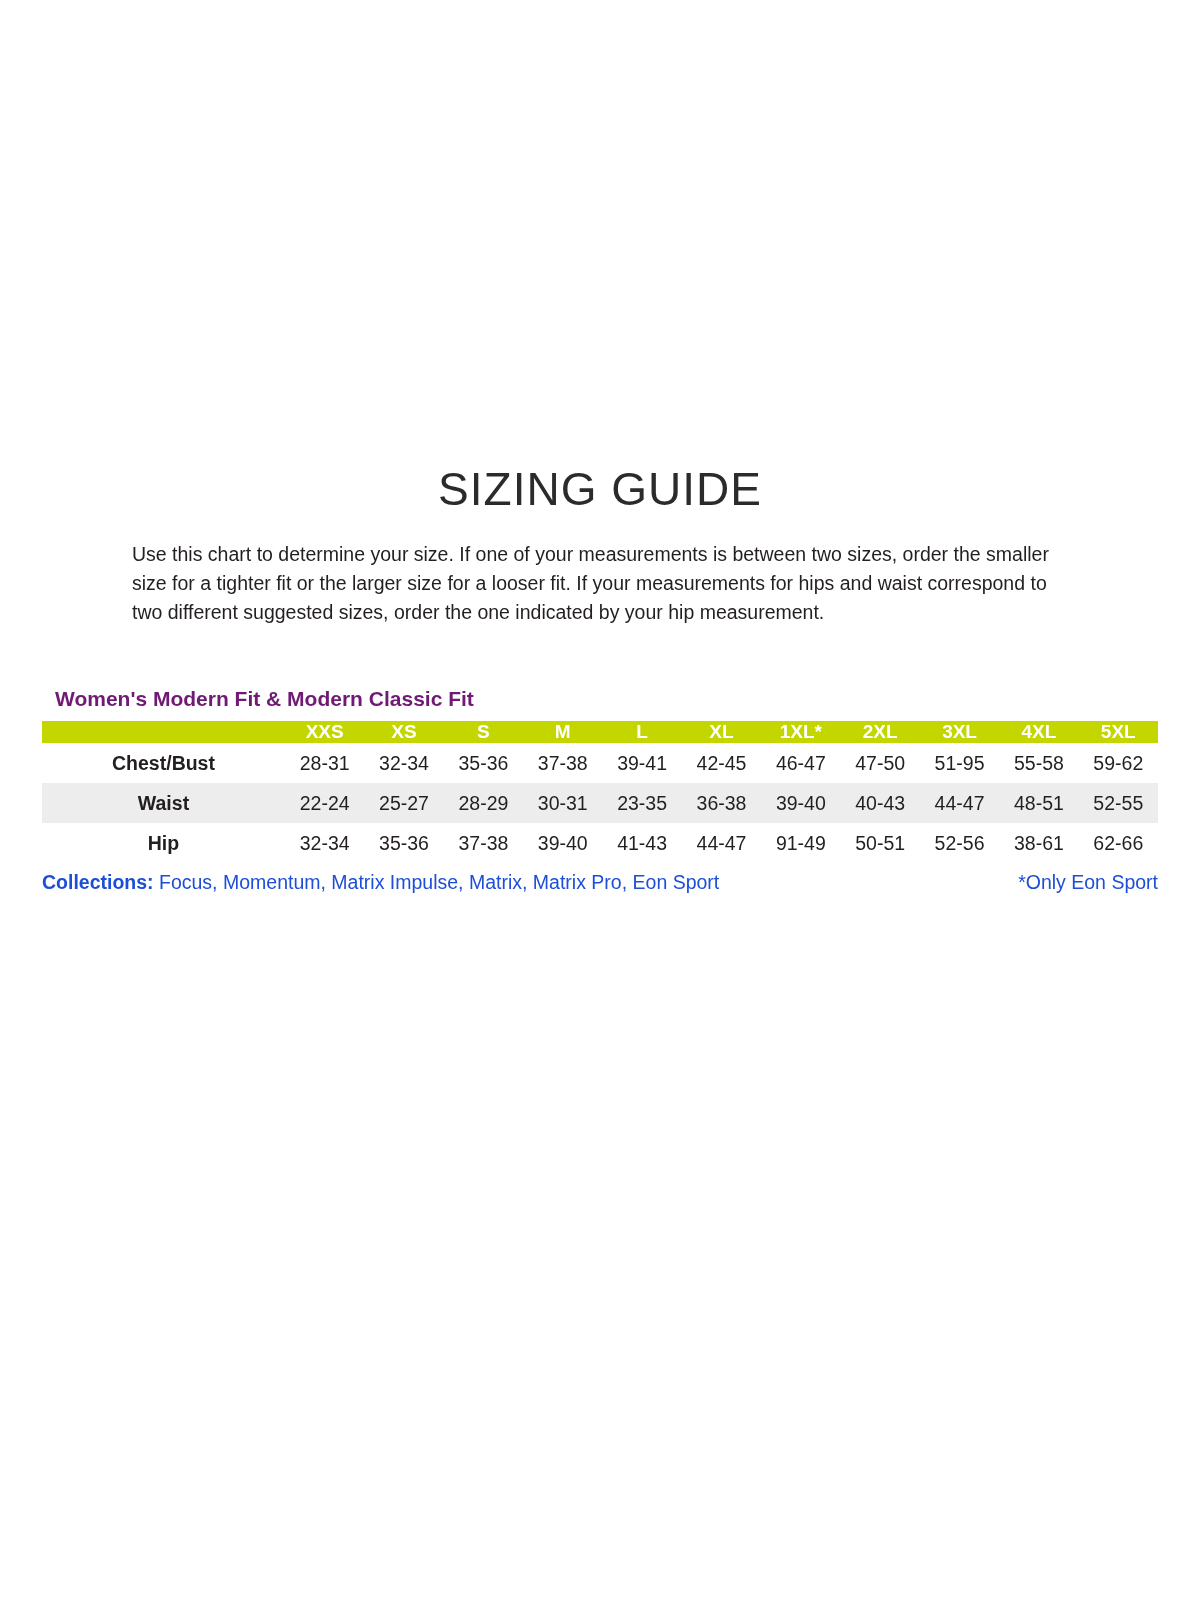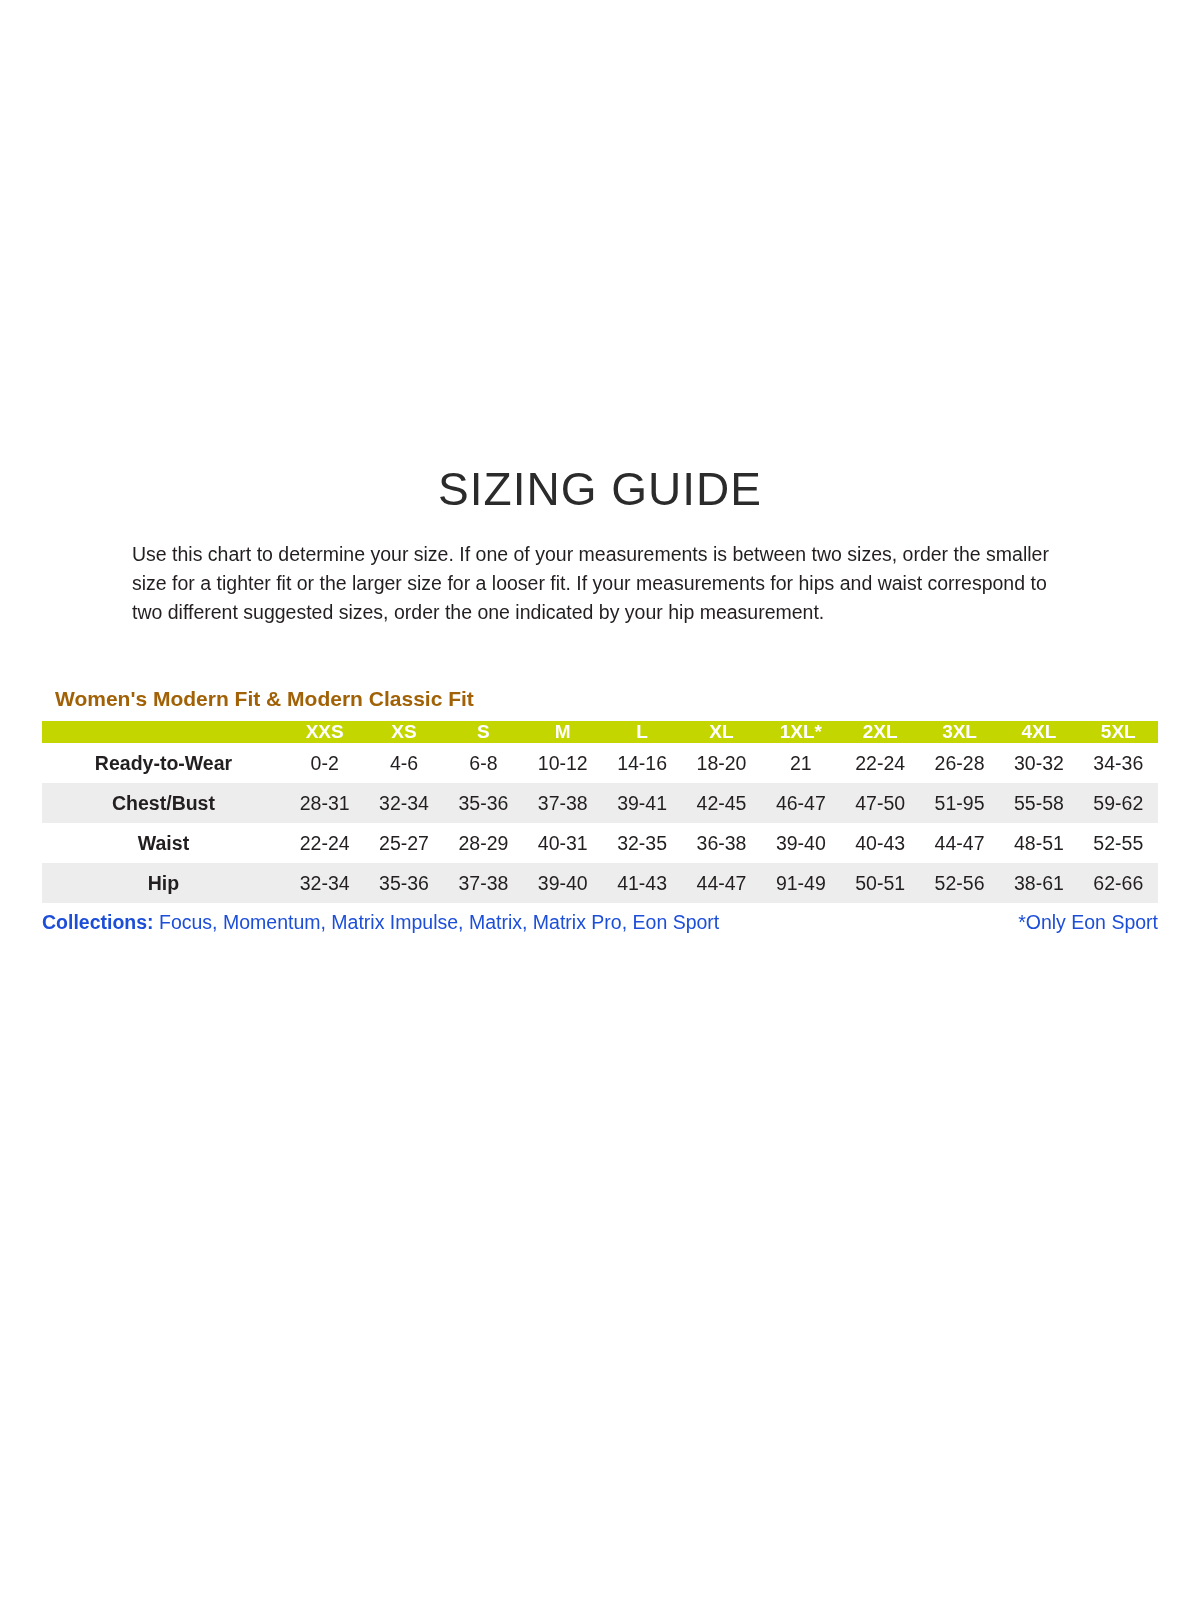--- a/index.html
+++ b/index.html
@@ -31,21 +31,21 @@
     width: 930px;
     font-size: 19.5px;
     line-height: 29px;
     font-weight: 400;
     color: #231f20;
   }
   .section-heading {
     margin: 60px 0 10px 55px;
     font-size: 21px;
     font-weight: bold;
-    color: #a16207;
+    color: #701a75;
   }
   table.sizing {
     border-collapse: collapse;
     table-layout: fixed;
     width: 1116px;
     margin: 0 42px;
   }
   table.sizing col.label-col { width: 243px; }
   table.sizing thead tr {
     background: #c3d600;
@@ -115,54 +115,40 @@
           <th>XL</th>
           <th>1XL*</th>
           <th>2XL</th>
           <th>3XL</th>
           <th>4XL</th>
           <th>5XL</th>
         </tr>
     </thead>
     <tbody id="size-table-body">
         <tr>
-          <th>Ready-to-Wear</th>
-          <td>0-2</td>
-          <td>4-6</td>
-          <td>6-8</td>
-          <td>10-12</td>
-          <td>14-16</td>
-          <td>18-20</td>
-          <td>21</td>
-          <td>22-24</td>
-          <td>26-28</td>
-          <td>30-32</td>
-          <td>34-36</td>
-        </tr>
-        <tr>
           <th>Chest/Bust</th>
           <td>28-31</td>
           <td>32-34</td>
           <td>35-36</td>
           <td>37-38</td>
           <td>39-41</td>
           <td>42-45</td>
           <td>46-47</td>
           <td>47-50</td>
           <td>51-95</td>
           <td>55-58</td>
           <td>59-62</td>
         </tr>
         <tr>
           <th>Waist</th>
           <td>22-24</td>
           <td>25-27</td>
           <td>28-29</td>
-          <td>40-31</td>
-          <td>32-35</td>
+          <td>30-31</td>
+          <td>23-35</td>
           <td>36-38</td>
           <td>39-40</td>
           <td>40-43</td>
           <td>44-47</td>
           <td>48-51</td>
           <td>52-55</td>
         </tr>
         <tr>
           <th>Hip</th>
           <td>32-34</td>

